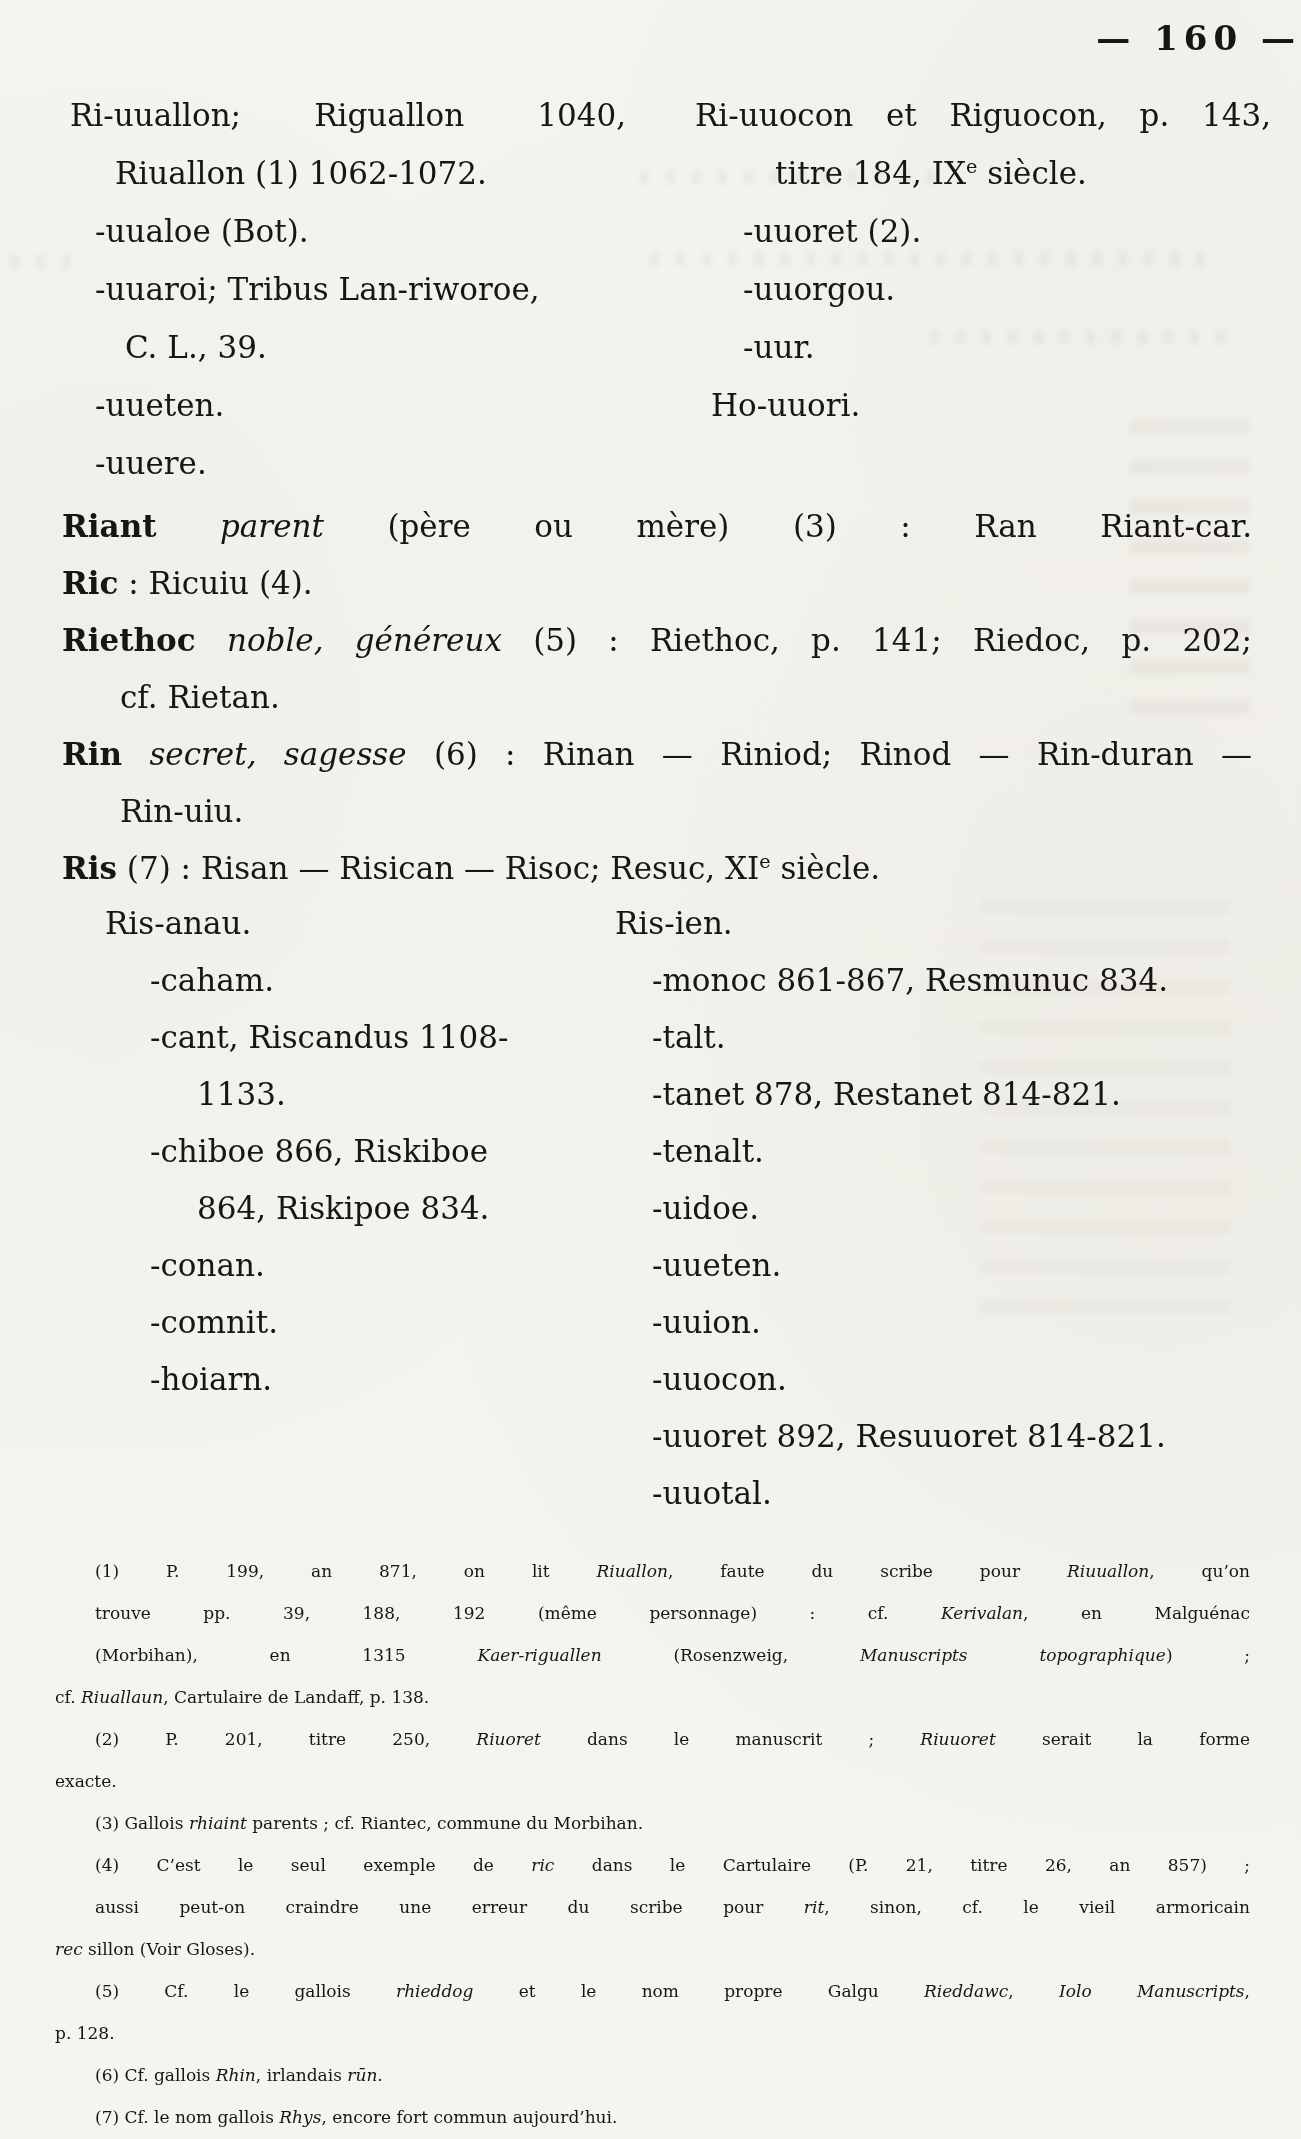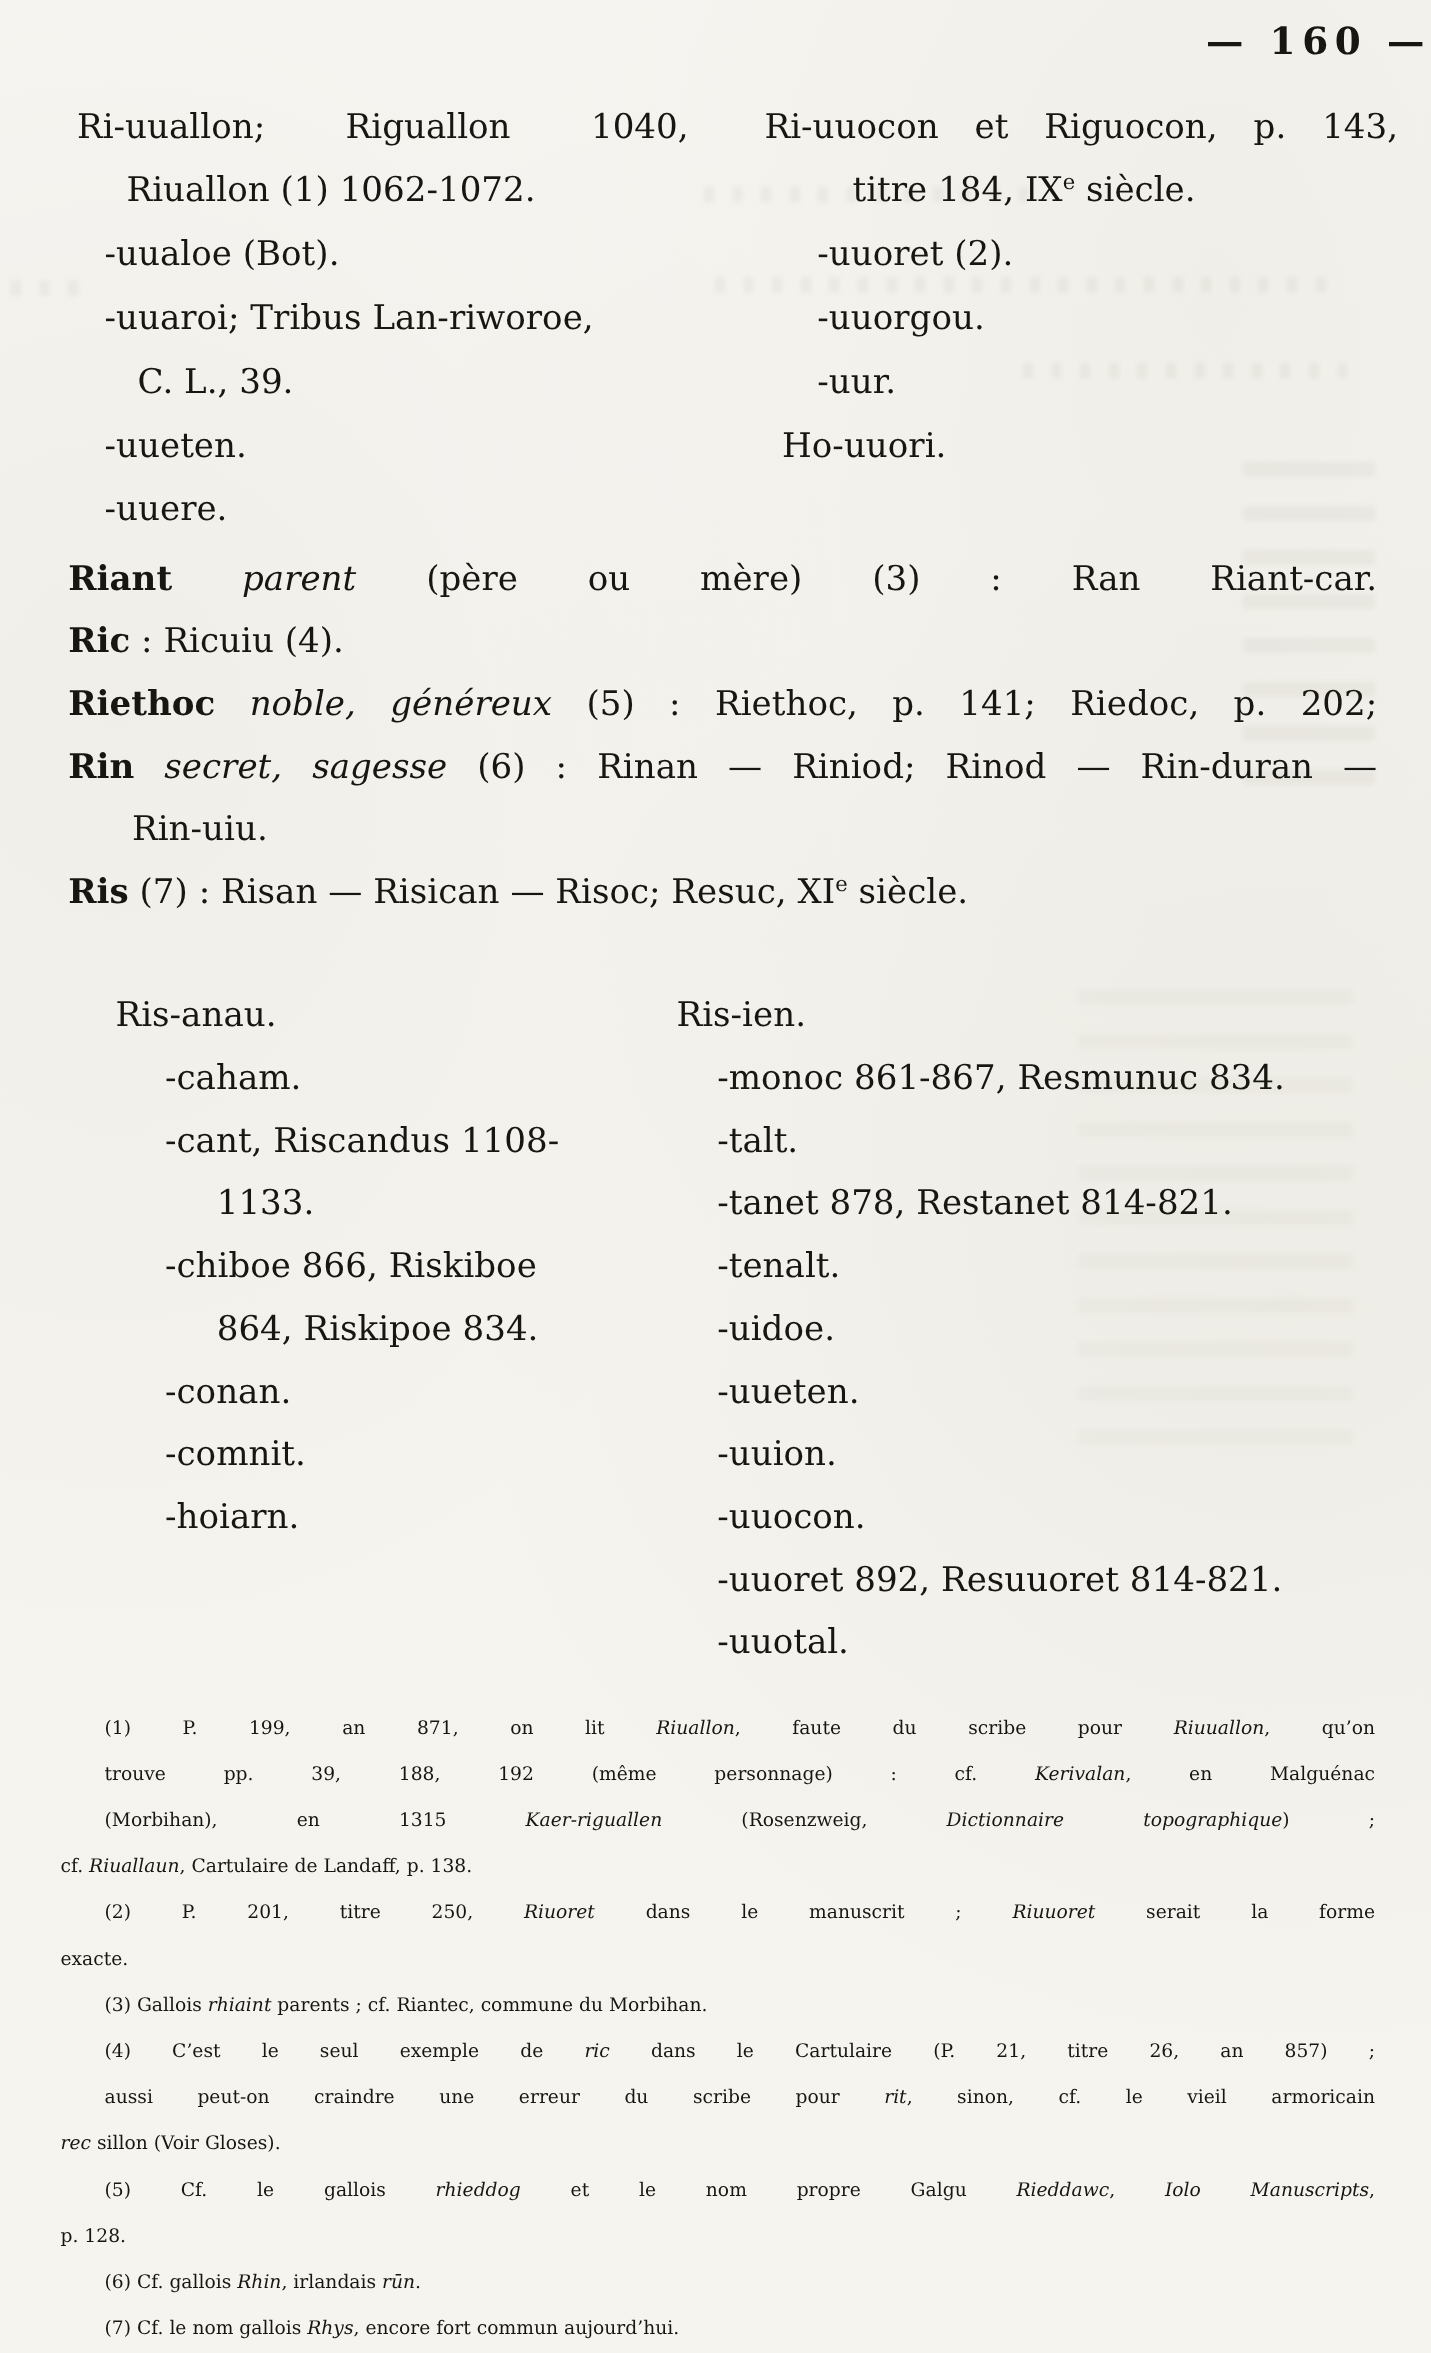--- a/index.html
+++ b/index.html
@@ -91,20 +91,21 @@
       <div class="line ind-e"><span>-uuorgou.</span></div>
       <div class="line ind-e"><span>-uur.</span></div>
       <div class="line ind-f"><span>Ho-uuori.</span></div>
     </div>
   </section>
 
   <section class="entries">
     <div class="line just"><span class="b">Riant</span><span> </span><span class="i">parent</span><span> (père ou mère) (3) : Ran Riant-car.</span></div>
     <div class="line"><span class="b">Ric</span><span> : Ricuiu (4).</span></div>
     <div class="line just"><span class="b">Riethoc</span><span> </span><span class="i">noble, généreux</span><span> (5) : Riethoc, p. 141; Riedoc, p. 202;</span></div>
+    <div class="line ind-cf"><span>cf. Rietan.</span></div>
     <div class="line just"><span class="b">Rin</span><span> </span><span class="i">secret, sagesse</span><span> (6) : Rinan — Riniod; Rinod — Rin-duran —</span></div>
     <div class="line ind-cf"><span>Rin-uiu.</span></div>
     <div class="line"><span class="b">Ris</span><span> (7) : Risan — Risican — Risoc; Resuc, XI</span><span class="sup">e</span><span> siècle.</span></div>
   </section>
 
   <section class="ris-block">
     <div class="ris-left">
       <div class="line"><span>Ris-anau.</span></div>
       <div class="line ind-item"><span>-caham.</span></div>
       <div class="line ind-item"><span>-cant, Riscandus 1108-</span></div>
@@ -126,21 +127,21 @@
       <div class="line ind-ritem"><span>-uuion.</span></div>
       <div class="line ind-ritem"><span>-uuocon.</span></div>
       <div class="line ind-ritem"><span>-uuoret 892, Resuuoret 814-821.</span></div>
       <div class="line ind-ritem"><span>-uuotal.</span></div>
     </div>
   </section>
 
   <section class="footnotes">
     <div class="line just"><span>(1) P. 199, an 871, on lit </span><span class="i">Riuallon</span><span>, faute du scribe pour </span><span class="i">Riuuallon</span><span>, qu’on</span></div>
     <div class="line just"><span>trouve pp. 39, 188, 192 (même personnage) : cf. </span><span class="i">Kerivalan</span><span>, en Malguénac</span></div>
-    <div class="line just"><span>(Morbihan), en 1315 </span><span class="i">Kaer-riguallen</span><span> (Rosenzweig, </span><span class="i">Dictionnaire topographique</span><span>) ;</span></div>
+    <div class="line just"><span>(Morbihan), en 1315 </span><span class="i">Kaer-riguallen</span><span> (Rosenzweig, </span><span class="i">Manuscripts topographique</span><span>) ;</span></div>
     <div class="line"><span>cf. </span><span class="i">Riuallaun</span><span>, Cartulaire de Landaff, p. 138.</span></div>
     <div class="line just"><span>(2) P. 201, titre 250, </span><span class="i">Riuoret</span><span> dans le manuscrit ; </span><span class="i">Riuuoret</span><span> serait la forme</span></div>
     <div class="line"><span>exacte.</span></div>
     <div class="line fn-first"><span>(3) Gallois </span><span class="i">rhiaint</span><span> parents ; cf. Riantec, commune du Morbihan.</span></div>
     <div class="line just"><span>(4) C’est le seul exemple de </span><span class="i">ric</span><span> dans le Cartulaire (P. 21, titre 26, an 857) ;</span></div>
     <div class="line just"><span>aussi peut-on craindre une erreur du scribe pour </span><span class="i">rit</span><span>, sinon, cf. le vieil armoricain</span></div>
     <div class="line"><span class="i">rec</span><span> sillon (Voir Gloses).</span></div>
     <div class="line just"><span>(5) Cf. le gallois </span><span class="i">rhieddog</span><span> et le nom propre Galgu </span><span class="i">Rieddawc</span><span>, </span><span class="i">Iolo Manuscripts</span><span>,</span></div>
     <div class="line"><span>p. 128.</span></div>
     <div class="line fn-first"><span>(6) Cf. gallois </span><span class="i">Rhin</span><span>, irlandais </span><span class="i">rūn</span><span>.</span></div>

